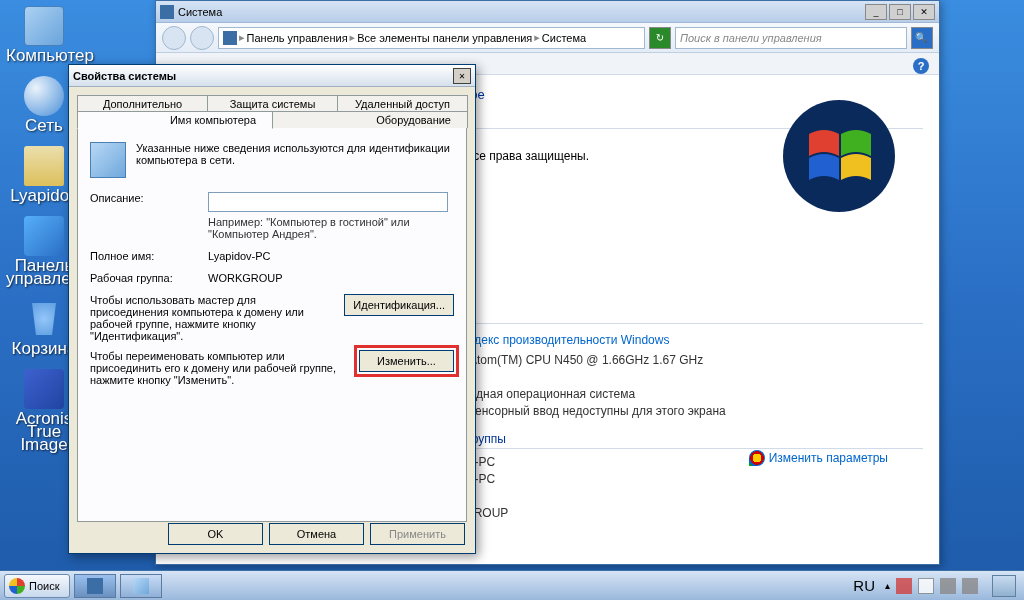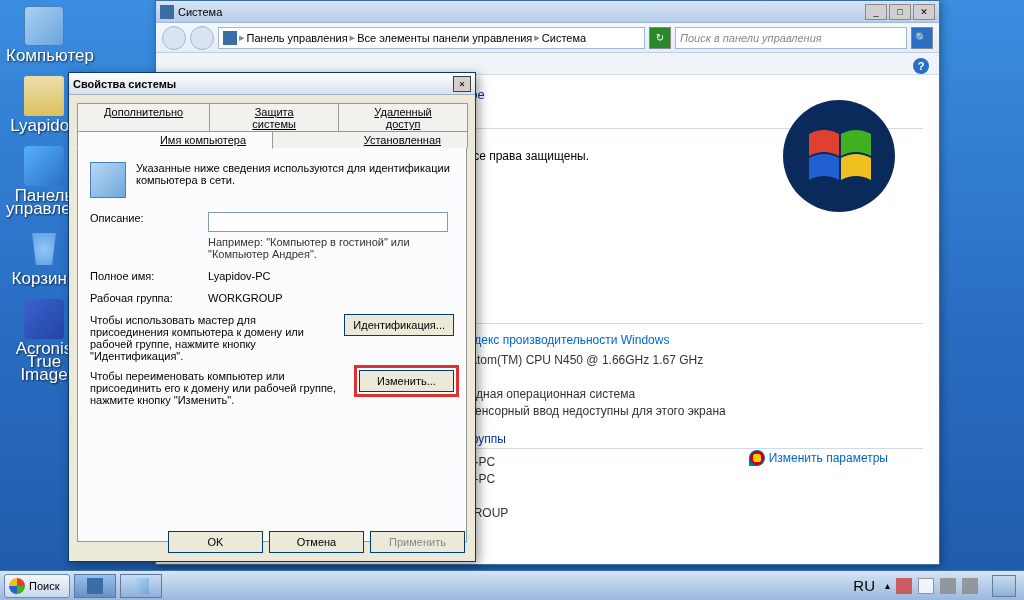--- a/index.html
+++ b/index.html
@@ -42,26 +42,26 @@
 .syscontent .row .val { flex: 1; color: #333; }
 .winlogo { position: absolute; top: 95px; right: 40px; width: 120px; height: 120px; }
 .winlogo svg { width: 100%; height: 100%; }
 .rating { display: inline-flex; align-items: center; gap: 6px; }
 .rating .rbox { width: 26px; height: 20px; background: #2a6fc5; color: #fff; font-size: 11px; font-weight: bold; text-align: center; line-height: 20px; border-radius: 3px; }
 .link { color: #0066cc; cursor: pointer; }
 .changelink { position: absolute; right: 35px; display: flex; align-items: center; gap: 4px; }
 .changelink .shield { width: 16px; height: 16px; background: radial-gradient(circle, #ffcc00 40%, #cc0000 40% 60%, #0066cc 60% 80%, #00aa00 80%); border-radius: 50% 50% 50% 0; }
 
 
-.propdlg { position: absolute; top: 64px; left: 68px; width: 408px; height: 490px; background: #ece9d8; border: 1px solid #003c74; box-shadow: 3px 3px 10px rgba(0,0,0,.4); margin-top: 8px; }
+.propdlg { position: absolute; top: 64px; left: 68px; width: 408px; height: 490px; background: #ece9d8; border: 1px solid #003c74; box-shadow: 3px 3px 10px rgba(0,0,0,.4); }
 .propdlg .dlgtitle { height: 22px; background: linear-gradient(180deg, #fff, #d6e0ec); border-bottom: 1px solid #a0b0c0; display: flex; align-items: center; padding: 0 4px; font-size: 11px; font-weight: bold; }
 .propdlg .dlgtitle .xbtn { margin-left: auto; width: 18px; height: 16px; background: #d4d0c8; border: 1px solid #404040; font-size: 10px; text-align: center; line-height: 14px; cursor: pointer; font-family: monospace; }
 .propdlg .tabs { padding: 8px 8px 0; }
 .tabrow { display: flex; font-size: 11px; }
-.tabrow .tab { border: 1px solid #919b9c; background: #f2f1ee; padding: 2px 26px; cursor: pointer; border-bottom: none; position: relative; margin-right: -1px; text-decoration: underline; }
+.tabrow .tab { border: 1px solid #919b9c; background: #f2f1ee; padding: 2px 16px; cursor: pointer; border-bottom: none; position: relative; margin-right: -1px; }
 .tabrow.r1 .tab { flex: 1; text-align: center; }
 .tabrow.r2 { margin-top: -1px; }
 .tabrow.r2 .tab { flex: 1; text-align: right; }
 .tabrow .tab.active { background: #fcfcfe; z-index: 2; border-bottom: 1px solid #fcfcfe; margin-bottom: -1px; }
 .tabpanel { border: 1px solid #919b9c; background: #fcfcfe; padding: 14px 12px; height: 395px; font-size: 11px; margin-top: -1px; }
 .tabpanel .intro { display: flex; gap: 10px; margin-bottom: 14px; }
 .tabpanel .intro .cicon { width: 36px; height: 36px; background: linear-gradient(135deg, #b8d8f5, #6fa8dc); border: 1px solid #4a7fb5; flex-shrink: 0; }
 .tabpanel .frow { display: flex; align-items: flex-start; margin-bottom: 10px; }
 .tabpanel .frow .flbl { width: 118px; }
 .tabpanel .frow input { width: 240px; height: 20px; border: 1px solid #7f9db9; padding: 0 3px; font-size: 11px; }
@@ -85,20 +85,24 @@
 </style>
 </head>
 <body>
 
 <div class="desktop">
   <div class="desk-icon">
       <div class="ico comp"></div>
       <span>Компьютер</span>
     </div>
   <div class="desk-icon">
+      <div class="ico net"></div>
+      <span>Сеть</span>
+    </div>
+  <div class="desk-icon">
       <div class="ico fold"></div>
       <span>Lyapidov</span>
     </div>
   <div class="desk-icon">
       <div class="ico ctrl"></div>
       <span>Панель управления</span>
     </div>
   <div class="desk-icon">
       <div class="ico bin"></div>
       <span>Корзина</span>
@@ -222,21 +226,21 @@
     <div class="xbtn">✕</div>
   </div>
   <div class="tabs">
     <div class="tabrow r1">
       <div class="tab">Дополнительно</div>
       <div class="tab">Защита системы</div>
       <div class="tab">Удаленный доступ</div>
     </div>
     <div class="tabrow r2">
       <div class="tab active">Имя компьютера</div>
-      <div class="tab">Установленная</div>
+      <div class="tab">Оборудование</div>
     </div>
     <div class="tabpanel">
       <div class="intro">
         <div class="cicon"></div>
         <div>Указанные ниже сведения используются для идентификации компьютера в сети.</div>
       </div>
       <div class="frow">
         <div class="flbl">Описание:</div>
         <input type="text" value="" style="">
       </div>

